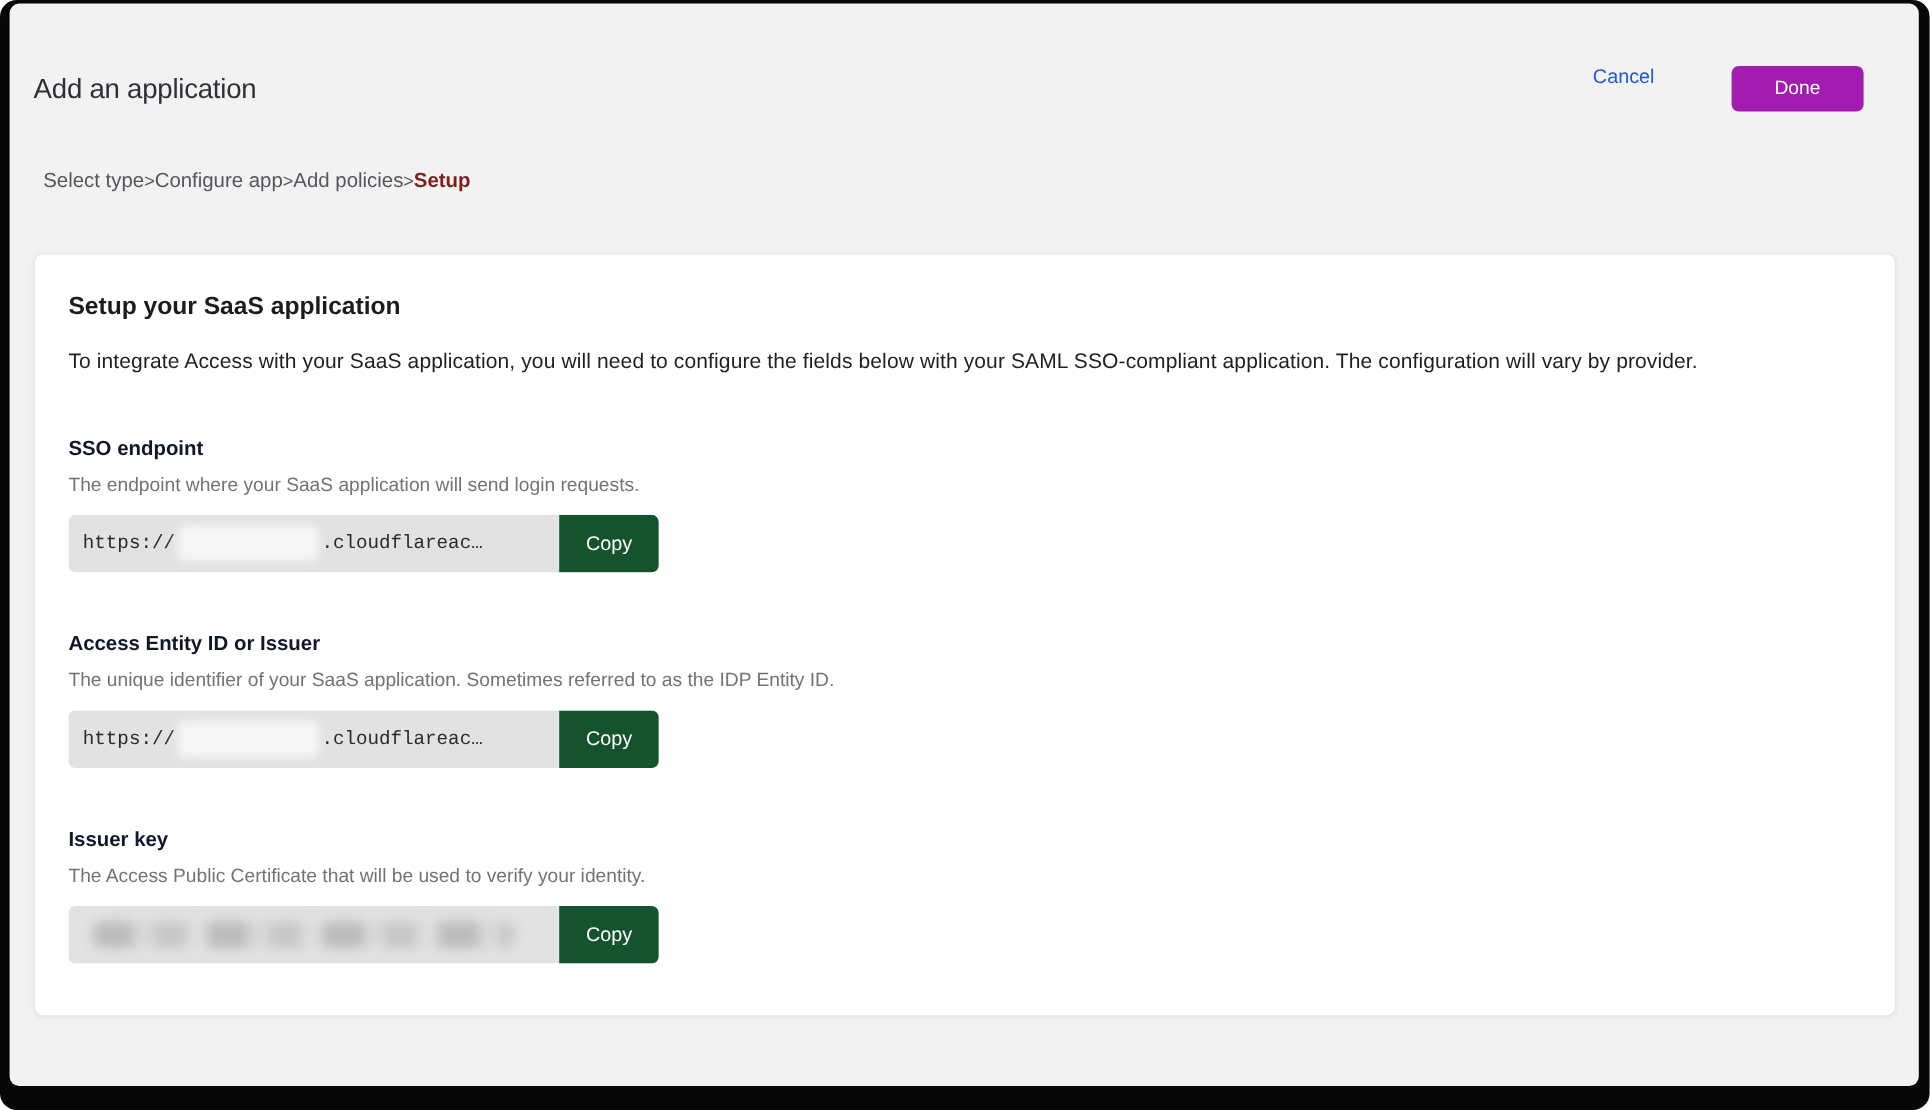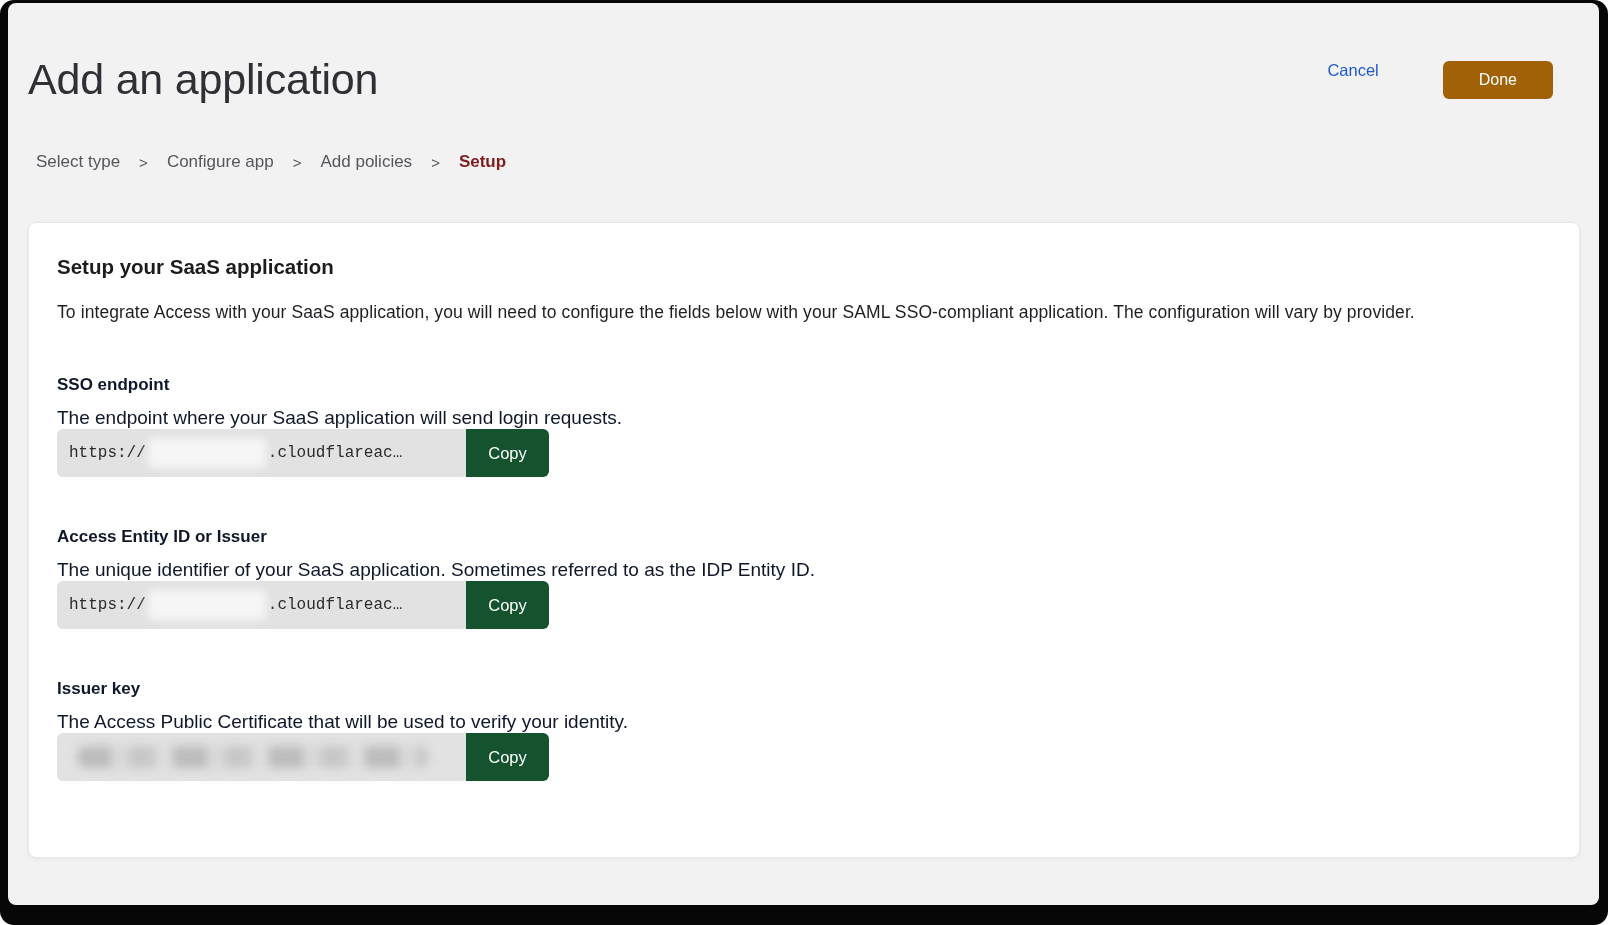--- a/index.html
+++ b/index.html
@@ -2,44 +2,44 @@
 <html><head>
 <meta charset="utf-8">
 <style>
   * { margin:0; padding:0; box-sizing:border-box; }
   html,body { width:1608px; height:925px; background:#ffffff; font-family:"Liberation Sans", sans-serif; }
   .frame { position:absolute; top:0; left:0; width:1608px; height:925px; background:#070707; border-radius:14px; }
   .screen { position:absolute; top:3px; left:8px; right:9px; bottom:20px; background:#f2f2f3; border-radius:8px; overflow:hidden; }
 
   
   .header { display:flex; justify-content:space-between; align-items:center; padding:52px 46px 0 20px; }
-  .page-title { font-size:43px; font-weight:400; color:#2e3035; letter-spacing:-0.2px; }
+  .page-title { font-size:23px; font-weight:400; color:#2e3035; letter-spacing:-0.2px; }
   .header-actions { display:flex; align-items:flex-start; gap:64px; }
   .cancel-link { font-size:16.5px; color:#1f5ac8; cursor:pointer; background:none; border:none; font-family:inherit; }
-  .done-button { background:#a16207; color:#ffffff; font-size:16px; font-family:inherit; border:none; border-radius:6px; padding:10px 36px; cursor:pointer; }
+  .done-button { background:#a21caf; color:#ffffff; font-size:16px; font-family:inherit; border:none; border-radius:6px; padding:10px 36px; cursor:pointer; }
 
   
-  .breadcrumb { display:flex; align-items:center; gap:19px; padding:48px 16px 0 28px; font-size:17px; color:#54565c; }
+  .breadcrumb { display:flex; align-items:center; padding:48px 16px 0 28px; font-size:17px; color:#54565c; }
   .crumb { cursor:default; }
   .crumb-sep { color:#54565c; font-size:15px; }
   .crumb.active { font-weight:bold; color:#7f1d1d; }
 
   
   .card { margin:50px 19px 0 20px; background:#ffffff; border:1px solid #e7e7e9; border-radius:8px;
           box-shadow:0 1px 4px rgba(0,0,0,0.05); padding:32px 30px 40px 28px; min-height:636px; }
   .card-heading { font-size:20.5px; font-weight:bold; color:#1c1c1f; }
   .card-intro { margin-top:23px; font-size:17.5px; color:#1e1f23; letter-spacing:0.1px; }
   .card-note { margin-top:21px; font-size:13.5px; color:#26272c; }
   .note-link { color:#1f5ac8; text-decoration:underline; cursor:pointer; }
 
   .field-section { margin-top:50px; }
   .field-section:first-of-type { margin-top:52px; }
   .field-label { font-size:17px; font-weight:bold; color:#0f172a; }
-  .field-desc { margin-top:12px; font-size:19px; color:#0f172a; }
-  .field-row { margin-top:0; display:inline-flex; border-radius:6px; overflow:hidden; height:48px; }
+  .field-desc { margin-top:12px; font-size:16px; color:#737373; }
+  .field-row { margin-top:15px; display:inline-flex; border-radius:6px; overflow:hidden; height:48px; }
   .field-value { width:409px; background:#e2e2e2; display:flex; align-items:center; padding-left:12px;
                  font-family:"Liberation Mono", monospace; font-size:16px; color:#2b2b2e; white-space:nowrap; overflow:hidden; }
   .redacted-mid { display:inline-block; width:118px; height:30px; margin:0 2px; border-radius:6px;
                   background:#f6f6f6; filter:blur(4px); flex:none; }
   .redacted-full { display:inline-block; width:352px; height:22px; margin-left:8px; border-radius:10px; flex:none;
                    background:repeating-linear-gradient(90deg,#b6b6b8 0 34px,#d6d6d7 34px 52px,#c2c2c4 52px 78px,#dcdcdd 78px 96px);
                    filter:blur(5px); opacity:0.85; }
   .copy-button { width:83px; background:#14532d; color:#ffffff; border:none; font-family:inherit;
                  font-size:16.5px; cursor:pointer; display:flex; align-items:center; justify-content:center; }
 </style>

